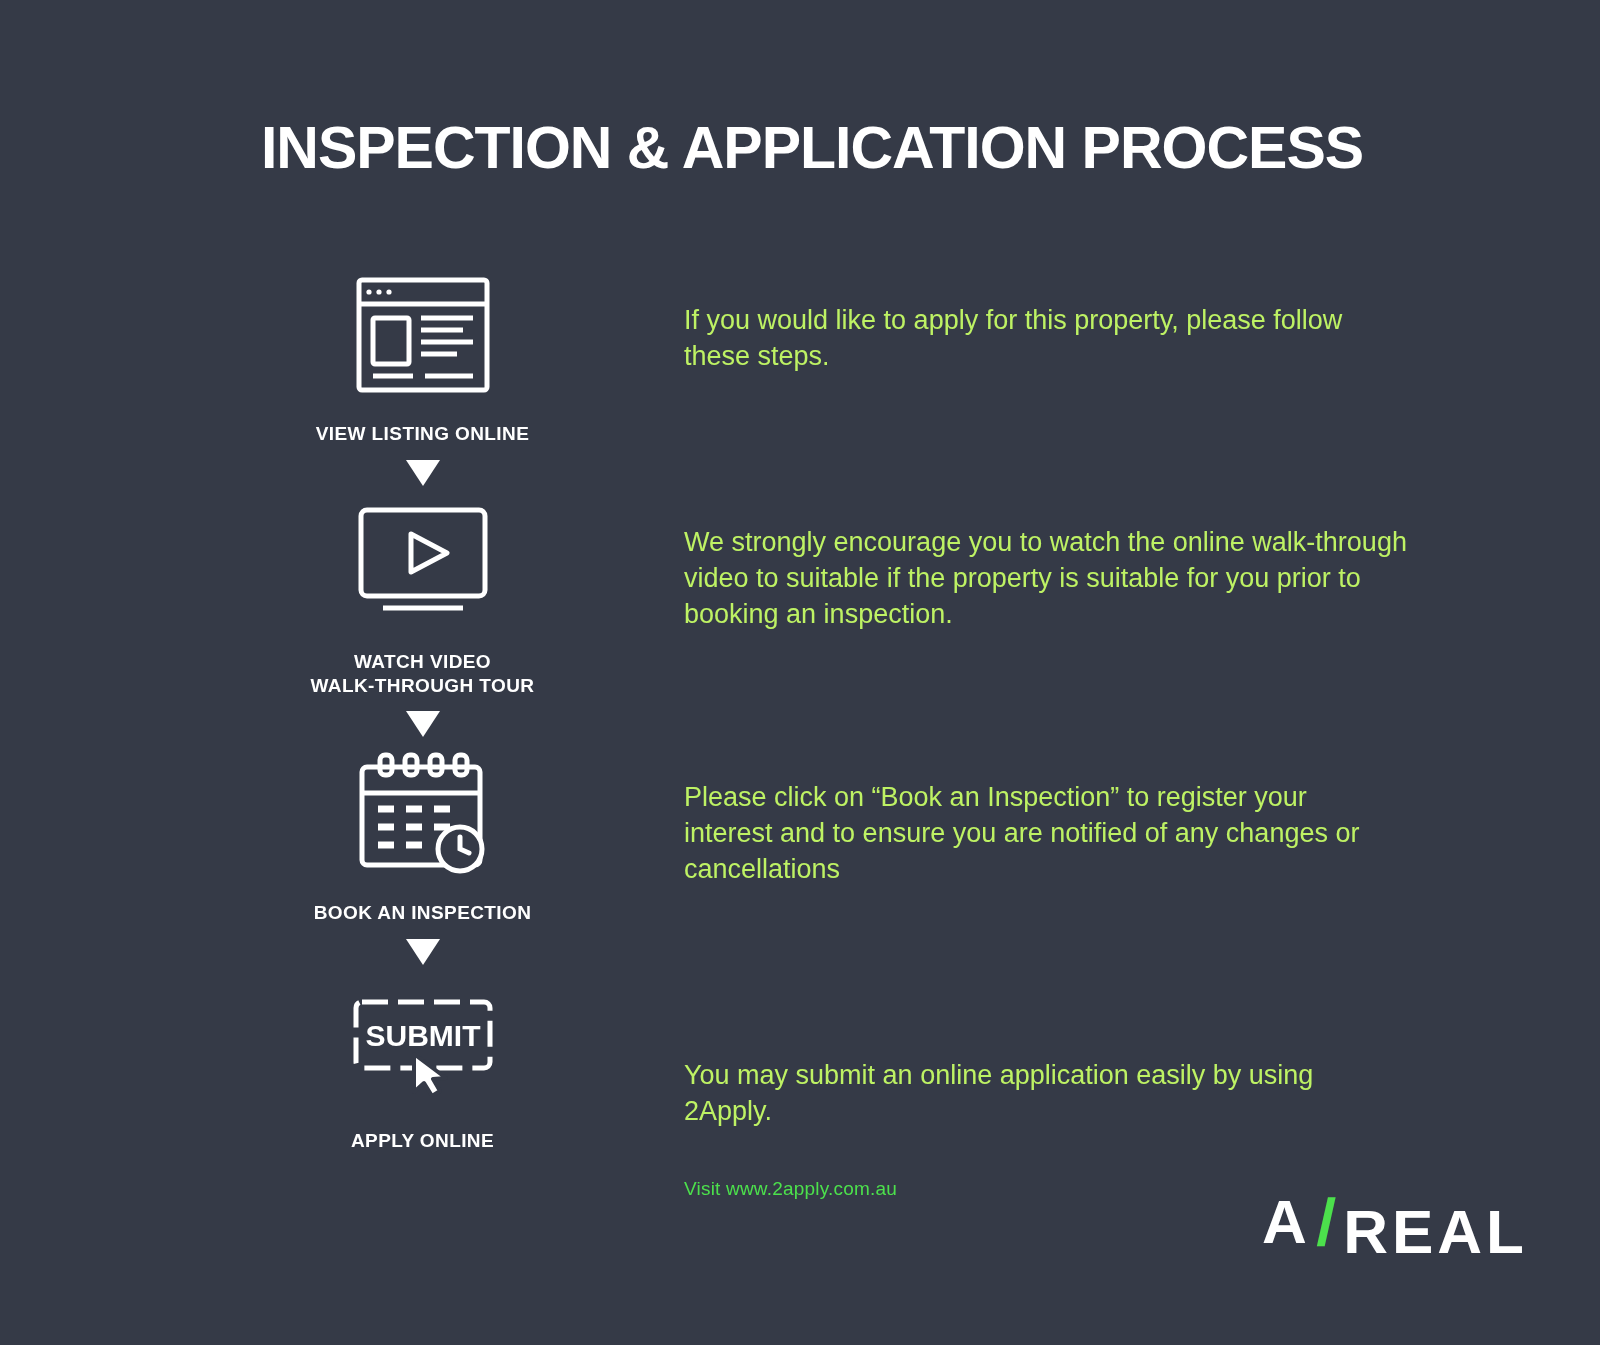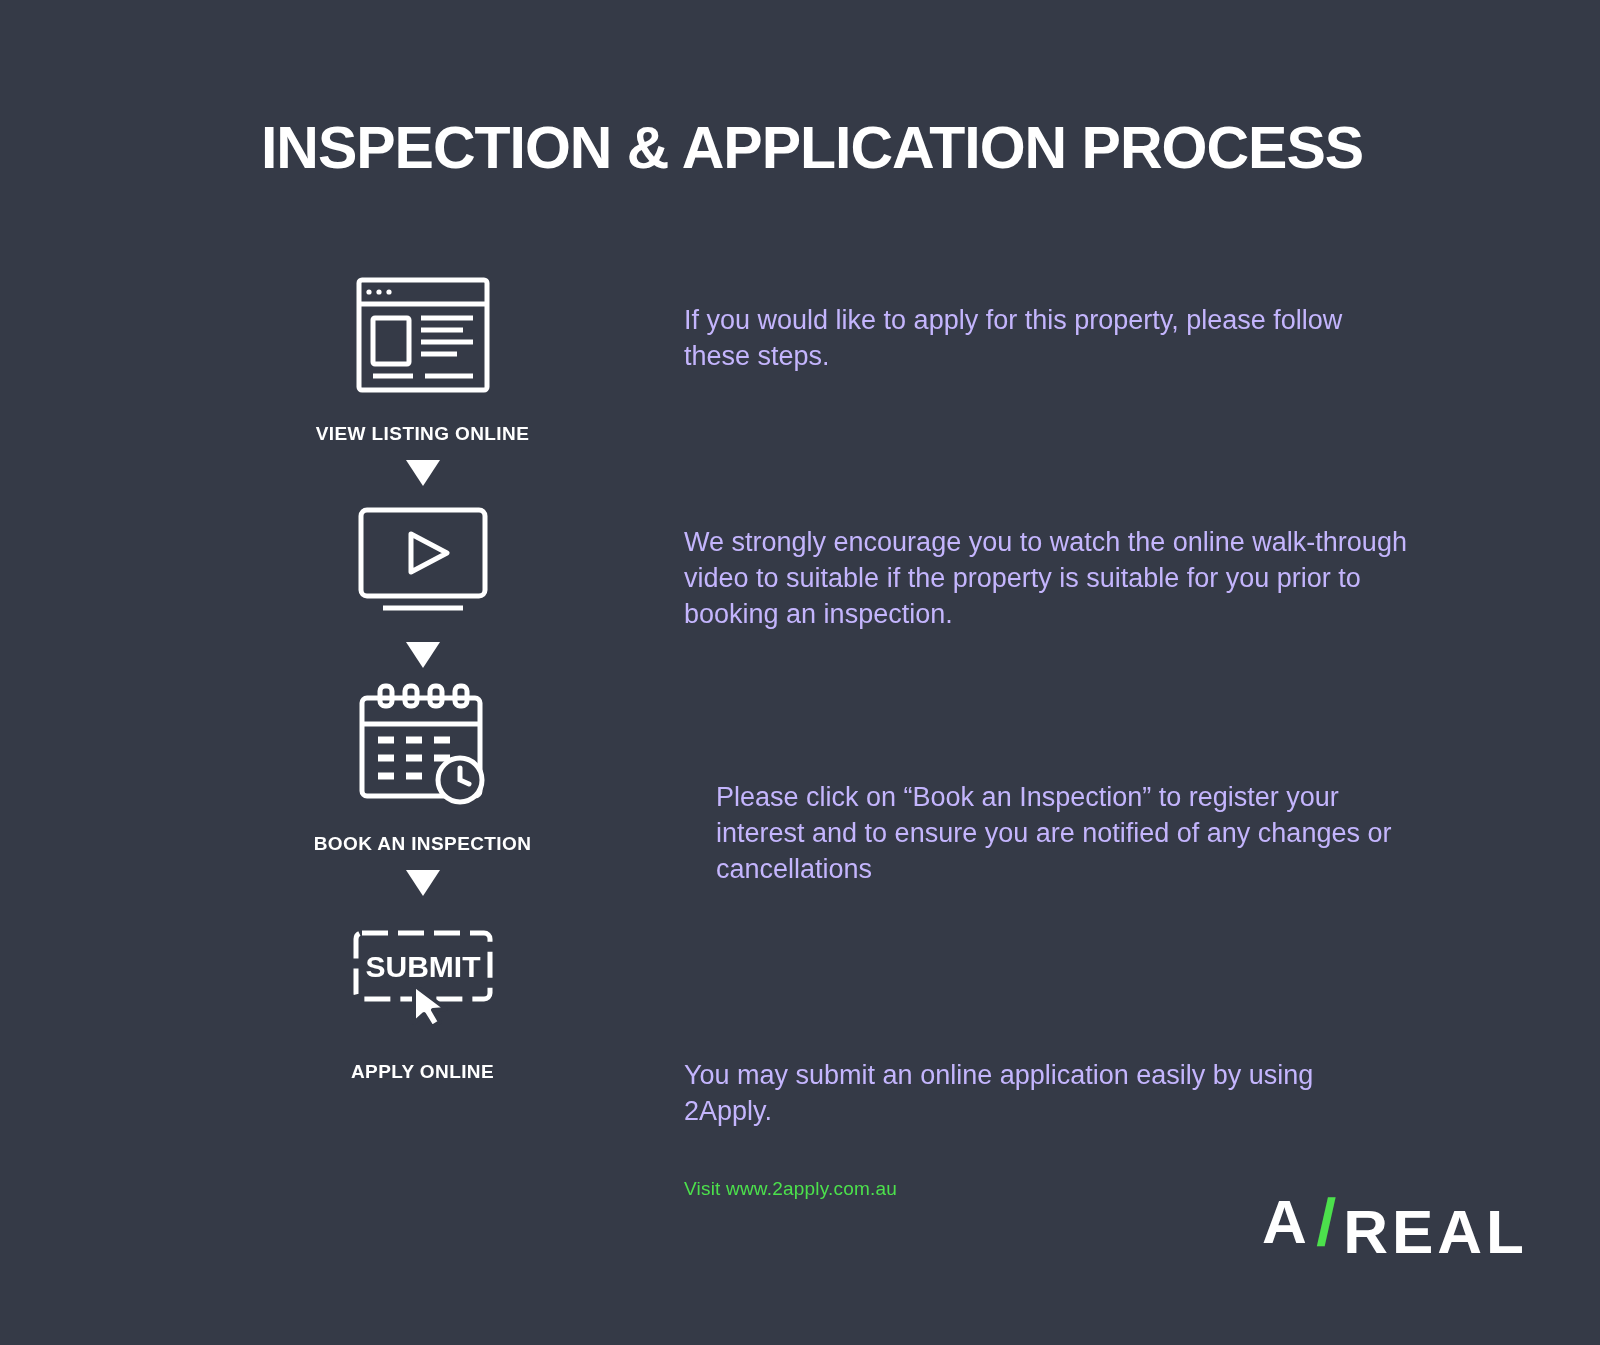--- a/index.html
+++ b/index.html
@@ -73,28 +73,28 @@
     border-right: 17px solid transparent;
     border-top: 26px solid #ffffff;
   }
   .texts {
     position: absolute;
     left: 684px;
     top: 270px;
     width: 760px;
   }
   .para {
-    color: #c4b5fd;
+    color: #bef264;
     font-size: 27px;
     line-height: 1.33;
     font-weight: 400;
   }
   .p1 { position: absolute; top: 33px; left: 0; width: 700px; }
   .p2 { position: absolute; top: 255px; left: 0; width: 730px; }
-  .p3 { position: absolute; top: 510px; left: 0; width: 700px; margin-left: 32px; }
+  .p3 { position: absolute; top: 510px; left: 0; width: 700px; }
   .p4 { position: absolute; top: 788px; left: 0; width: 700px; }
   .visit {
     position: absolute;
     top: 908px;
     left: 0;
     color: #4ce04c;
     font-size: 19px;
     font-weight: normal;
     letter-spacing: 0.2px;
   }
@@ -152,20 +152,22 @@
       </div>
 
     <div class="step">
       <div class="icon-box">
         <svg width="140" height="118" viewBox="0 0 140 118" fill="none" stroke="#ffffff" stroke-width="5">
           <rect x="8" y="6" width="124" height="86" rx="6"></rect>
           <path d="M58 30 L94 49 L58 68 Z" stroke-linejoin="round"></path>
           <line x1="30" y1="104" x2="110" y2="104"></line>
         </svg>
       </div>
+      <div class="step-label" style="white-space:pre-line">WATCH VIDEO
+WALK-THROUGH TOUR</div>
     </div>
 
     <div class="arrow">
         <span></span>
       </div>
 
     <div class="step">
       <div class="icon-box">
         <svg width="146" height="130" viewBox="0 0 146 130" fill="none" stroke="#ffffff" stroke-width="5">
           <rect x="12" y="18" width="118" height="98" rx="5"></rect>

